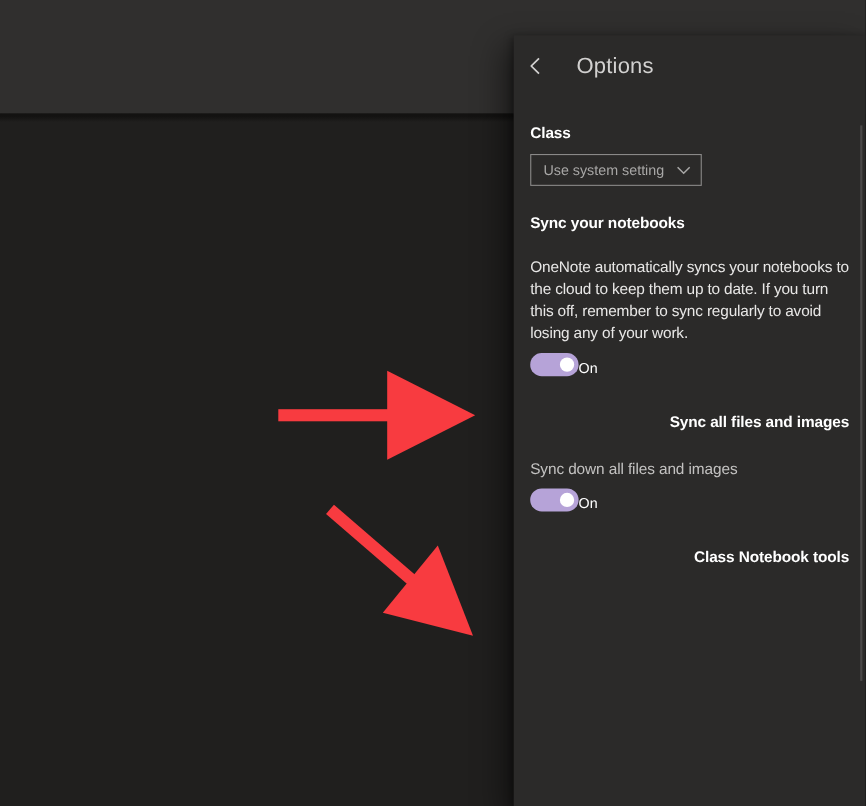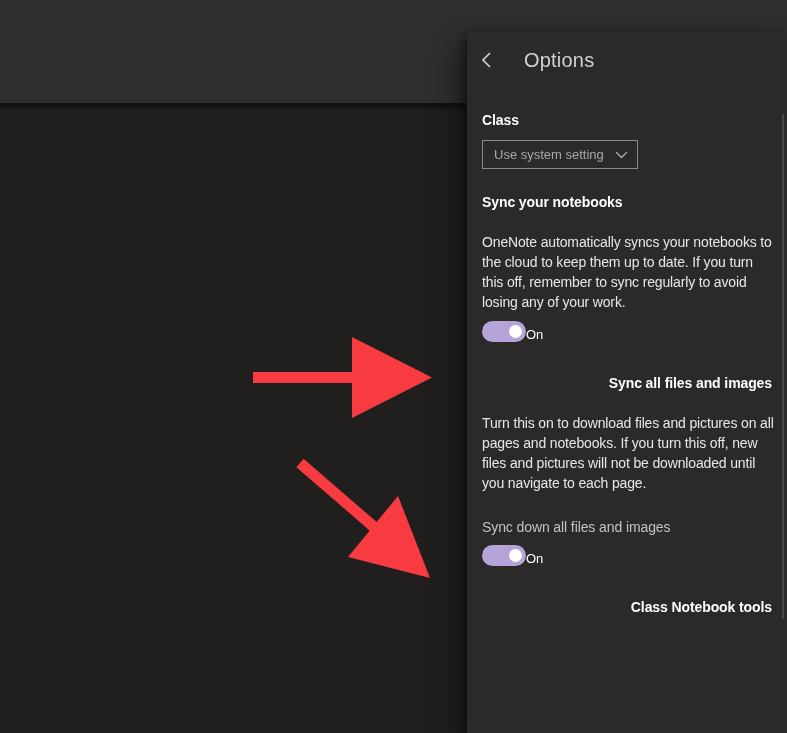--- a/index.html
+++ b/index.html
@@ -91,21 +91,20 @@
     <div class="body">OneNote automatically syncs your notebooks to the cloud to keep them up to date. If you turn this off, remember to sync regularly to avoid losing any of your work.</div>
 
     <div class="trow">
       <div class="toggle">
         <div class="knob"></div>
       </div>
       <span class="tstate">On</span>
     </div>
 
     <div class="h h-sec2">Sync all files and images</div>
-    <div class="body">Turn this on to download files and pictures on all pages and notebooks. If you turn this off, new files and pictures will not be downloaded until you navigate to each page.</div>
 
     <div class="tlabel">Sync down all files and images</div>
     <div class="trow">
       <div class="toggle">
         <div class="knob"></div>
       </div>
       <span class="tstate">On</span>
     </div>
 
     <div class="h h-sec3">Class Notebook tools</div>

